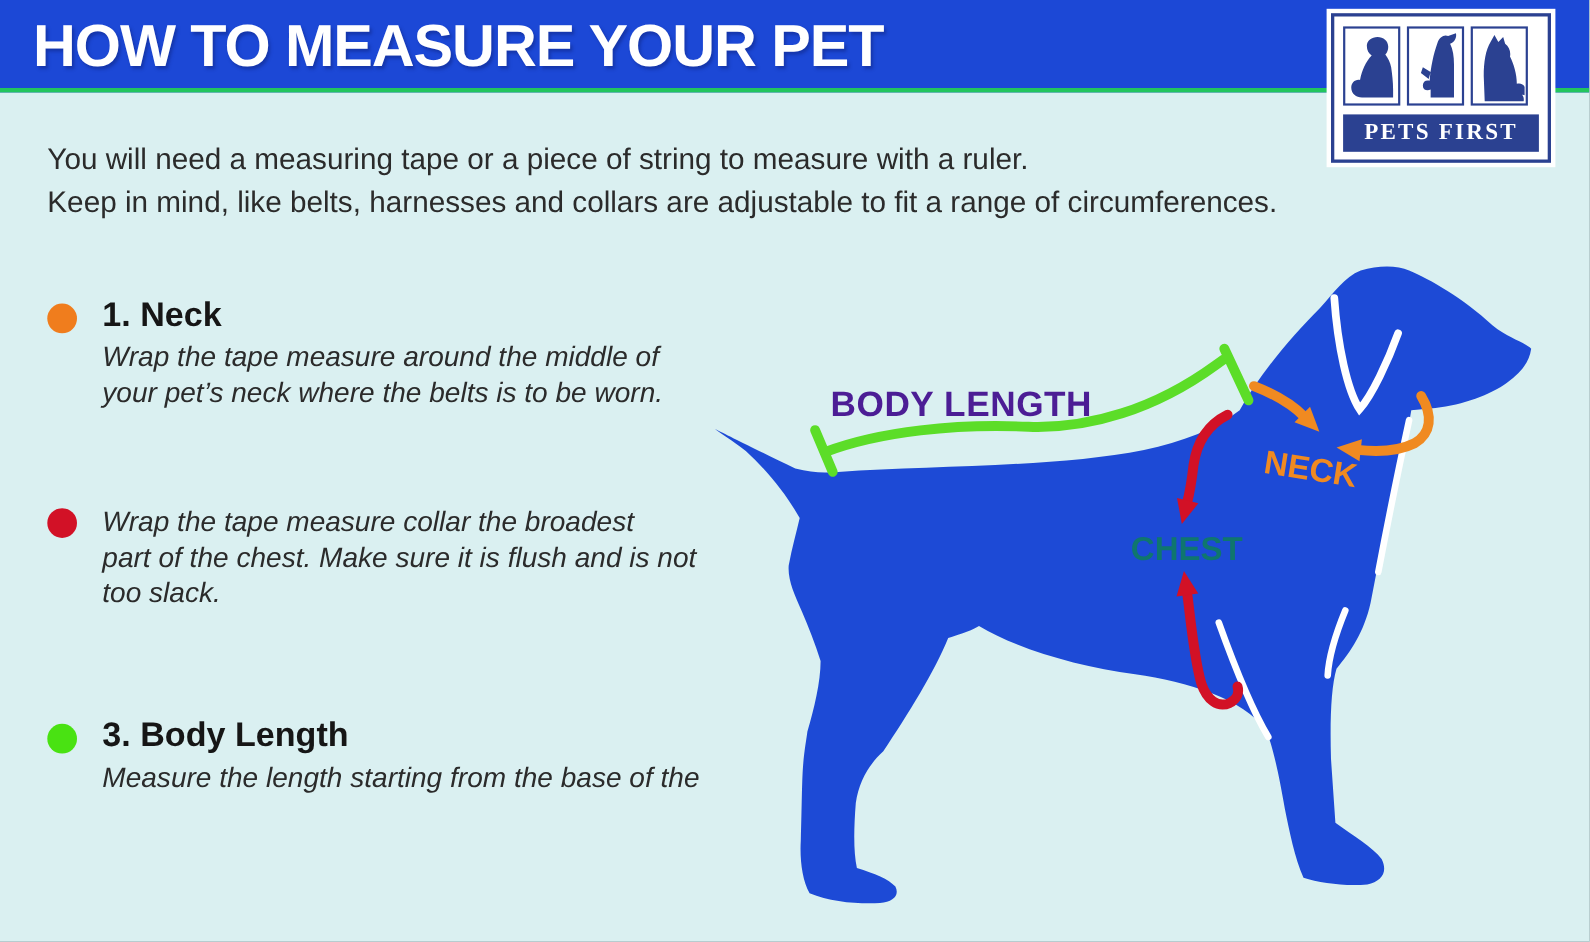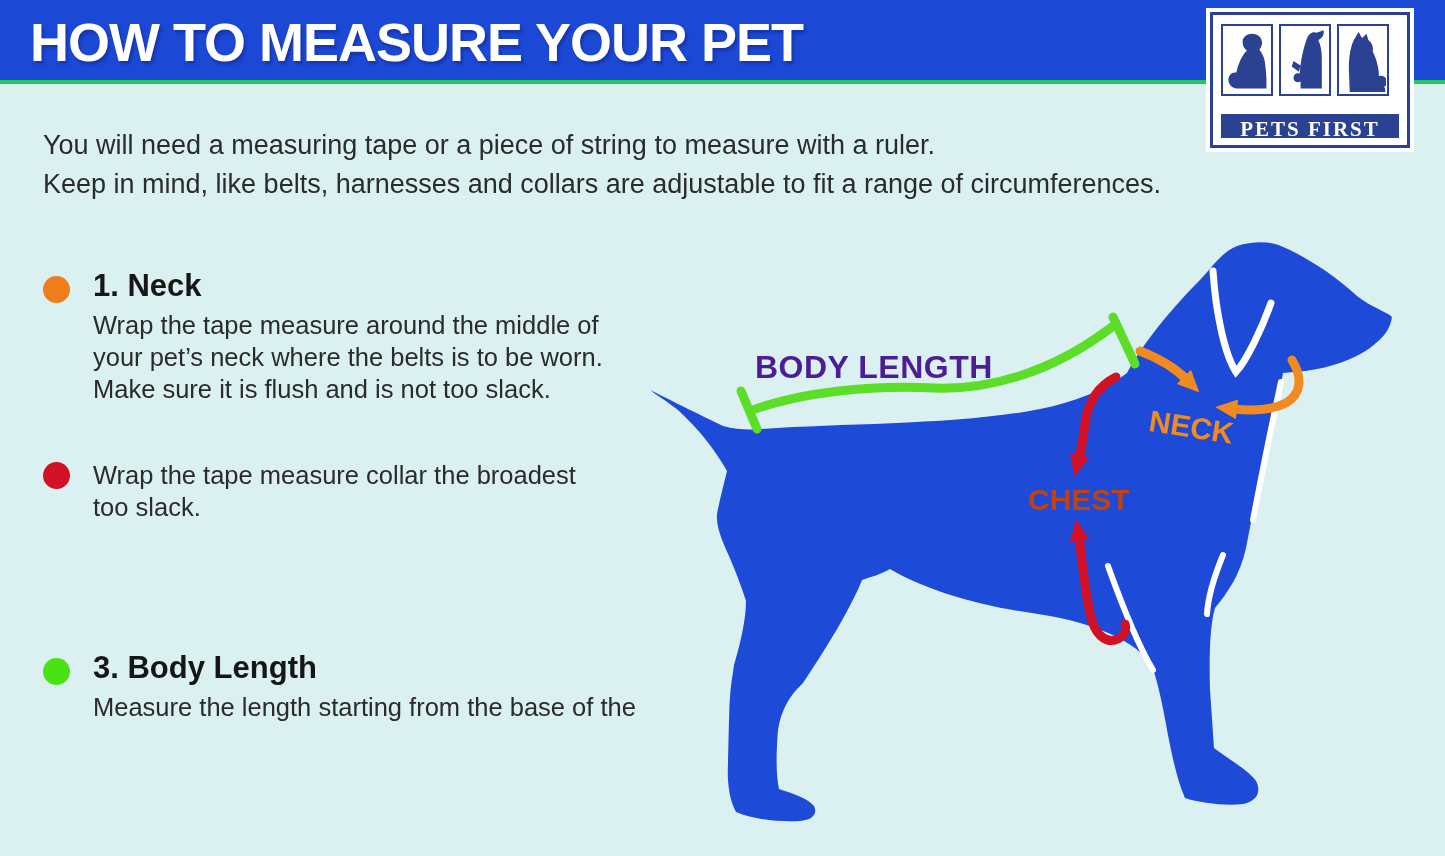--- a/index.html
+++ b/index.html
@@ -24,43 +24,43 @@
     position:absolute;left:1210px;top:12px;width:194px;height:130px;
     background:#ffffff;border:3px solid #2b4191;box-shadow:0 0 0 4px #ffffff;
   }
   .logo-frames{position:absolute;left:8px;top:9px;display:flex;gap:6px;}
   .logo-frame{
     width:52px;height:72px;background:#ffffff;border:2px solid #2b4191;
     box-sizing:border-box;display:flex;align-items:flex-end;justify-content:center;
   }
   .logo-frame svg{display:block;width:46px;height:64px;}
   .logo-banner{
-    position:absolute;left:8px;bottom:7px;width:178px;height:24px;
+    position:absolute;left:8px;bottom:7px;width:178px;height:34px;
     background:#2b4191;color:#ffffff;
     font-family:"Liberation Serif", serif;font-weight:bold;font-size:21px;
     letter-spacing:2px;text-align:center;line-height:30px;white-space:nowrap;
   }
   
   .intro{
     position:absolute;left:43px;top:126px;
     font-size:27px;line-height:39px;color:#2b2b2b;white-space:nowrap;
   }
   
   .step{position:absolute;left:43px;display:flex;}
   .step-1{top:268px;justify-content:space-between;} .step-2{top:454px;} .step-3{top:650px;}
   .bullet{width:27px;height:27px;border-radius:50%;margin-top:8px;flex:0 0 27px;}
   .step-content{margin-left:23px;}
   .step-title{font-size:31px;font-weight:bold;color:#161616;line-height:36px;}
-  .step-lines{margin-top:5px;font-size:25.5px;line-height:32px;color:#2b2b2b;white-space:nowrap;}
+  .step-lines{margin-top:5px;font-size:25.5px;line-height:32px;color:#2b2b2b;white-space:nowrap;font-style:italic;}
   
   .dog-svg{position:absolute;left:645px;top:226px;width:800px;height:630px;}
   .diagram-label{position:absolute;font-weight:bold;white-space:nowrap;}
   .label-bodylength{left:755px;top:349px;font-size:32px;letter-spacing:0.5px;color:#4c1d95;}
   .label-neck{left:1152px;top:404px;font-size:30px;color:#f08a21;transform:rotate(9deg);transform-origin:left top;}
-  .label-chest{left:1028px;top:483px;font-size:30px;color:#c2410c;text-align:center;}
+  .label-chest{left:1028px;top:483px;font-size:30px;color:#0f766e;text-align:center;}
 </style>
 </head>
 <body>
 
 <div id="stage">
 
   <div class="header">
     <h1>HOW TO MEASURE YOUR PET</h1>
   </div>
 
@@ -90,30 +90,30 @@
     <div>Keep in mind, like belts, harnesses and collars are adjustable to fit a range of circumferences.</div>
   </div>
 
   <div class="step step-1">
     <div class="bullet" style="background: rgb(240, 125, 29);"></div>
     <div class="step-content">
       <div class="step-title">1. Neck</div>
       <div class="step-lines">
         <div>Wrap the tape measure around the middle of</div>
         <div>your pet’s neck where the belts is to be worn.</div>
-        <div>Make sure it is flush and is not too slack.</div>
       </div>
     </div>
   </div>
 
   <div class="step step-2">
     <div class="bullet" style="background: rgb(210, 17, 38);"></div>
     <div class="step-content">
       <div class="step-lines">
         <div>Wrap the tape measure collar the broadest</div>
+        <div>part of the chest. Make sure it is flush and is not</div>
         <div>too slack.</div>
       </div>
     </div>
   </div>
 
   <div class="step step-3">
     <div class="bullet" style="background: rgb(73, 226, 18);"></div>
     <div class="step-content">
       <div class="step-title">3. Body Length</div>
       <div class="step-lines">

